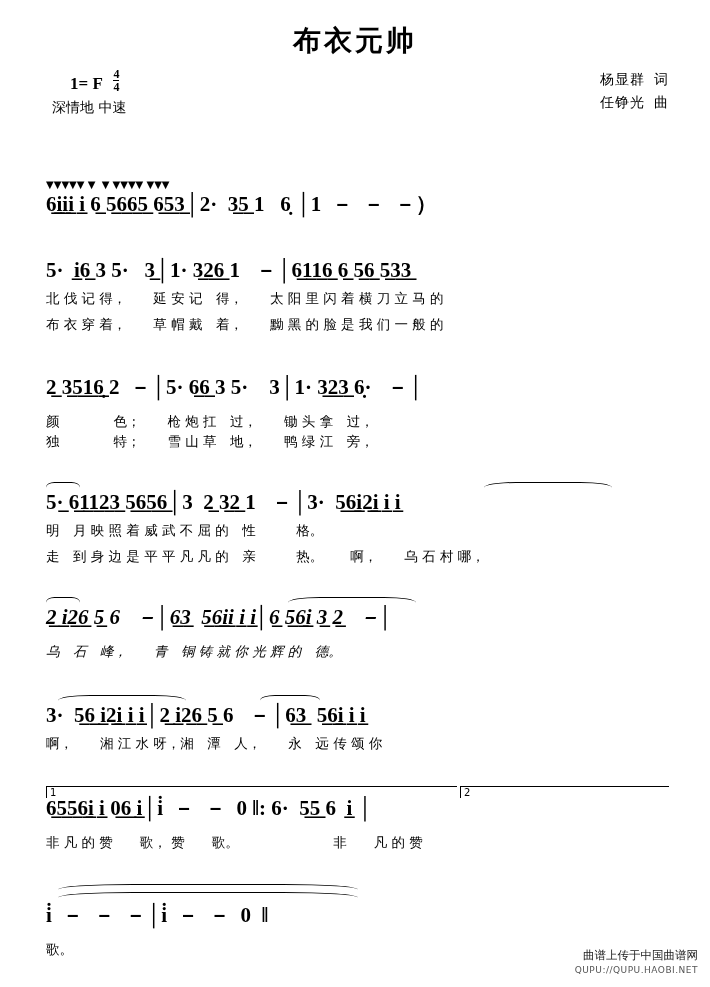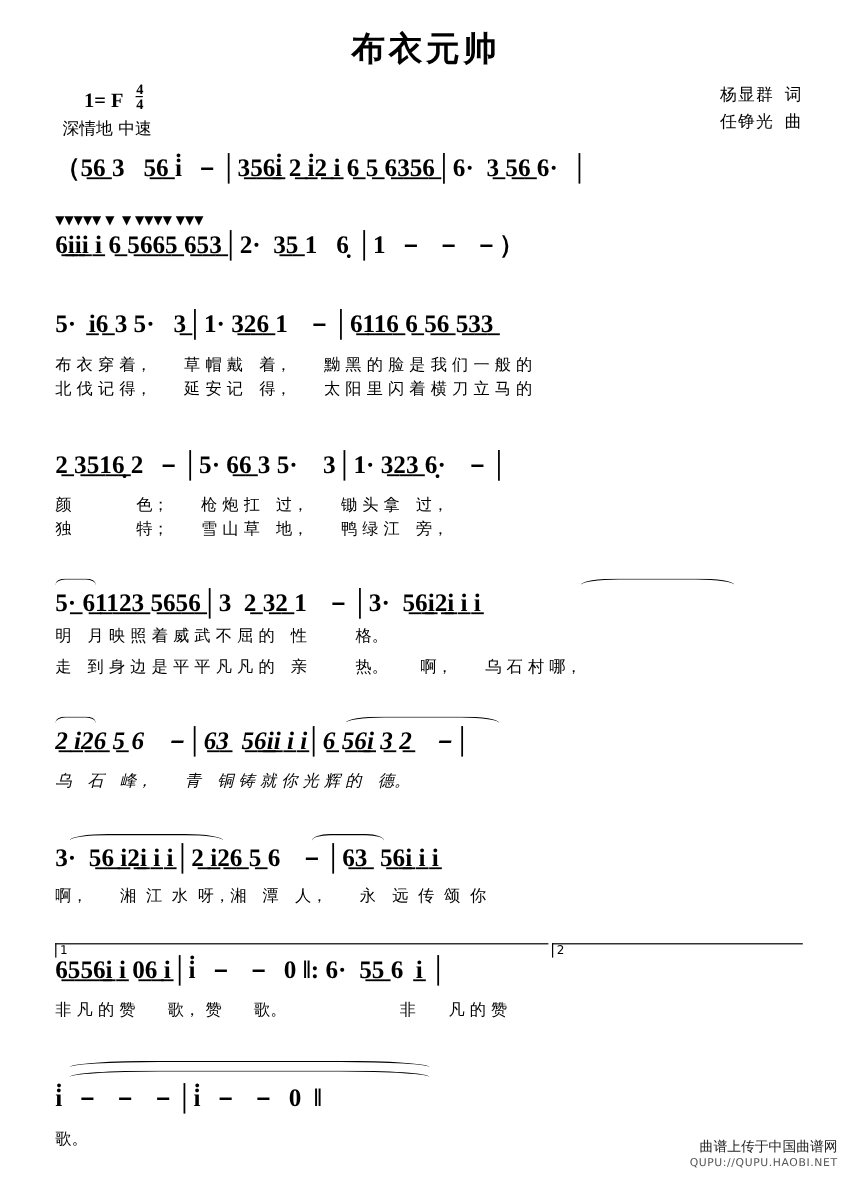--- a/index.html
+++ b/index.html
@@ -150,33 +150,30 @@
 
   <div class="credits">
     <div>
       <span class="nm">杨显群</span><span class="role">词</span>
     </div>
     <div>
       <span class="nm">任铮光</span><span class="role">曲</span>
     </div>
   </div>
 
-  <div class="system" style="top:128px;">
-    <div class="notes">（5̲6̲ 3   5̲6̲ i̇  －│3̲5̲6̲i̲̇ 2̲ i̲̇2̲ i̲ 6̲ 5̲ 6̲3̲5̲6̲│6·  3̲ 5̲6̲ 6·  │</div>
-  </div>
 
   <div class="system" style="top:180px;">
     <div class="ornaments">▼▼▼▼▼ ▼  ▼ ▼▼▼▼ ▼▼▼</div>
     <div class="notes">6̲i̲i̲i̲ i̲ 6̲ 5̲6̲6̲5̲ 6̲5̲3̲│2·  3̲5̲ 1   6̣ │1  －  －  －）</div>
   </div>
 
   <div class="system" style="top:258px;">
     <div class="notes">5·  i̲6̲ 3 5·   3̲│1· 3̲2̲6̲ 1   －│6̲1̲1̲6̲ 6̲ 5̲6̲ 5̲3̲3̲</div>
+    <div class="lyric">北 伐 记 得，　　延 安 记　得，　　太 阳 里 闪 着 横 刀 立 马 的</div>
     <div class="lyric" style="margin-top:6px;">布 衣 穿 着，　　草 帽 戴　着，　　黝 黑 的 脸 是 我 们 一 般 的</div>
-    <div class="lyric">北 伐 记 得，　　延 安 记　得，　　太 阳 里 闪 着 横 刀 立 马 的</div>
   </div>
 
   <div class="system" style="top:375px;">
     <div class="notes">2̲ 3̲5̲1̲6̣̲ 2  －│5· 6̲6̲ 3 5·    3│1· 3̲2̲3̲ 6̣·   －│</div>
     <div class="lyric" style="margin-top:6px;">颜　　　　色；　　枪 炮 扛　过，　　锄 头 拿　过，</div>
     <div class="lyric">独　　　　特；　　雪 山 草　地，　　鸭 绿 江　旁，</div>
   </div>
 
   <div class="system" style="top:490px;">
     <div class="notes">5·̲ 6̲1̲1̲2̲3̲ 5̲6̲5̲6̲│3  2̲ 3̲2̲ 1   －│3·  5̲6̲i̲2̲i̲ i̲ i̲</div>
@@ -188,21 +185,21 @@
 
   <div class="system" style="top:605px;font-style:italic;">
     <div class="notes">2̲ i̲2̲6̲ 5̲ 6   －│6̲3̲  5̲6̲i̲i̲ i̲ i̲│6̲ 5̲6̲i̲ 3̲ 2̲   －│</div>
     <div class="lyric" style="margin-top:6px;">乌　石　峰，　　青　铜 铸 就 你 光 辉 的　德。</div>
   </div>
   <div class="slurline" style="left:46px; top:597px; width:34px;"></div>
   <div class="slurline" style="left:288px; top:597px; width:128px;"></div>
 
   <div class="system" style="top:703px;">
     <div class="notes">3·  5̲6̲ i̲2̲i̲ i̲ i̲│2̲ i̲2̲6̲ 5̲ 6   －│6̲3̲  5̲6̲i̲ i̲ i̲</div>
-    <div class="lyric" style="margin-top:6px;font-family:Liberation Mono, monospace;">啊，　　湘 江 水 呀，湘　潭　人，　　永　远 传 颂 你</div>
+    <div class="lyric" style="">啊，　　湘 江 水 呀，湘　潭　人，　　永　远 传 颂 你</div>
   </div>
   <div class="slurline" style="left:58px; top:695px; width:128px;"></div>
   <div class="slurline" style="left:260px; top:695px; width:60px;"></div>
 
   <div class="repeat-bracket" style="left:46px; top:786px; width:410px;">
     <span>1</span>
   </div>
   <div class="repeat-bracket" style="left:460px; top:786px; width:208px;">
     <span>2</span>
   </div>

